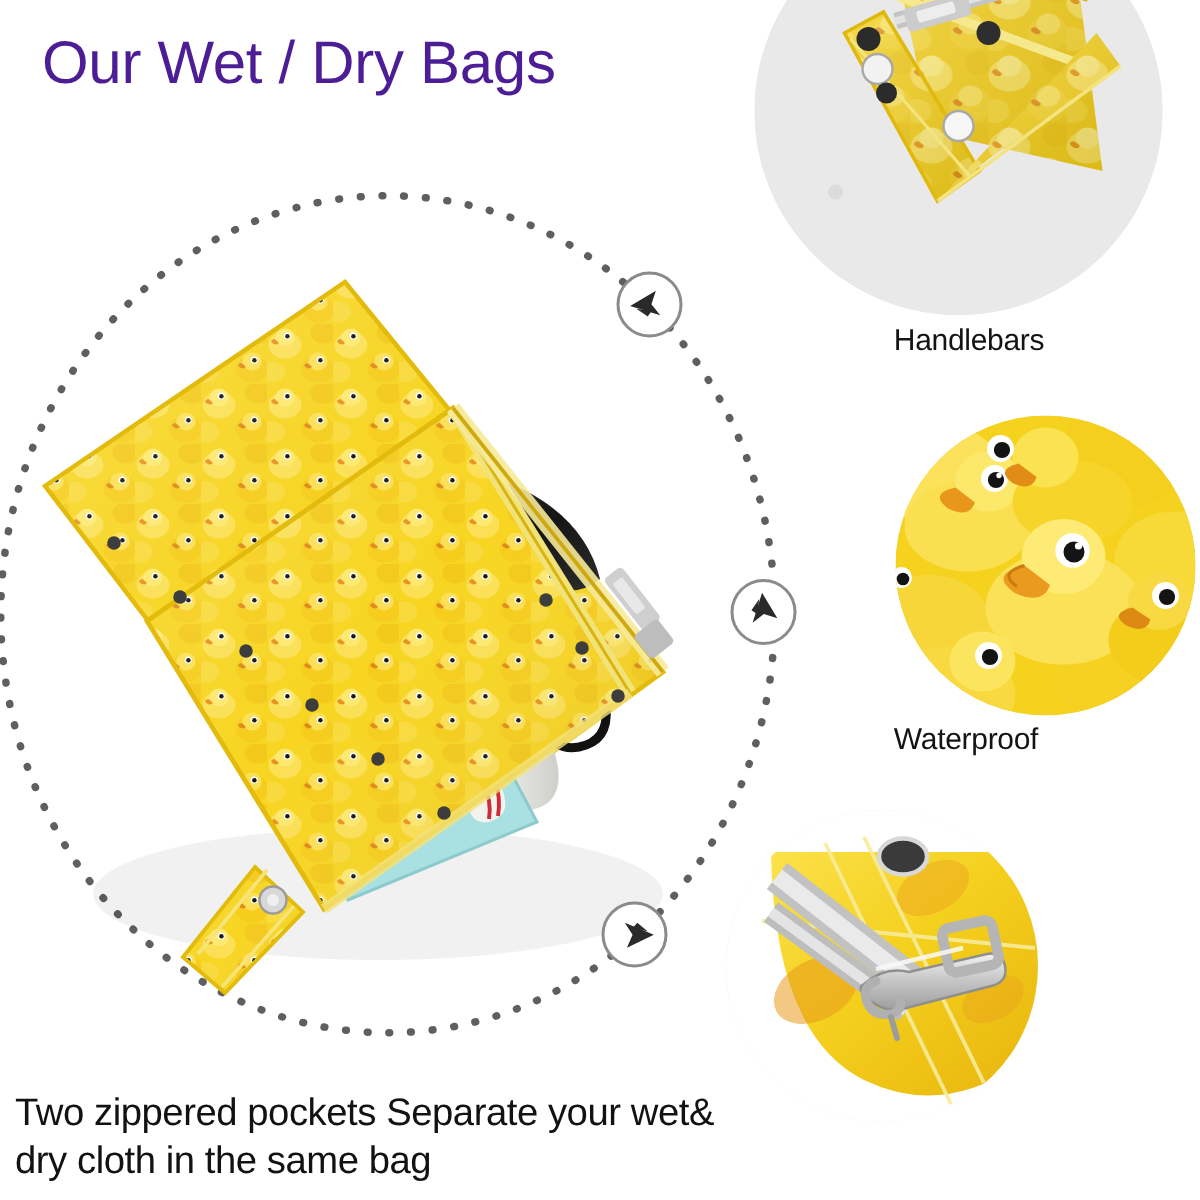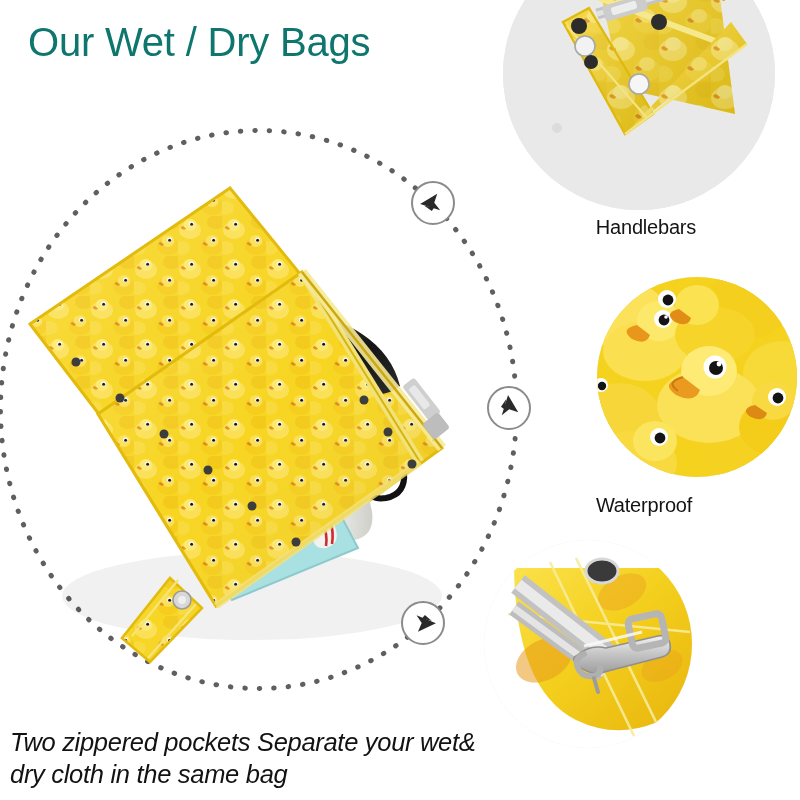--- a/index.html
+++ b/index.html
@@ -19,49 +19,48 @@
     overflow: hidden;
   }
 
   
   .page-title {
     position: absolute;
     left: 28px;
     top: 20px;
     font-size: 40px;
     line-height: 1.12;
-    color: #0f766e;
+    color: #4c1d95;
     letter-spacing: -0.2px;
     white-space: nowrap;
   }
 
   
   .bottom-caption {
     position: absolute;
     left: 10px;
     top: 726px;
     width: 500px;
     font-size: 25.5px;
     line-height: 1.26;
     color: #121212;
     letter-spacing: -0.3px;
-    font-style: italic;
   }
 
   
   .feature-label {
     position: absolute;
     font-size: 20px;
     color: #141414;
     letter-spacing: -0.2px;
     white-space: nowrap;
     text-align: center;
   }
   #label-handlebars { left: 531px; top: 216px; width: 230px; }
-  #label-waterproof { left: 526px; top: 482px; width: 236px; margin-top: 12px; }
+  #label-waterproof { left: 526px; top: 482px; width: 236px; }
   #label-zipper     { left: 502px; top: 752px; width: 268px; }
 
   
   .dotted-circle {
     position: absolute;
     left: -6px;
     top: 124px;
     width: 529px;
     height: 571px;
     pointer-events: none;

